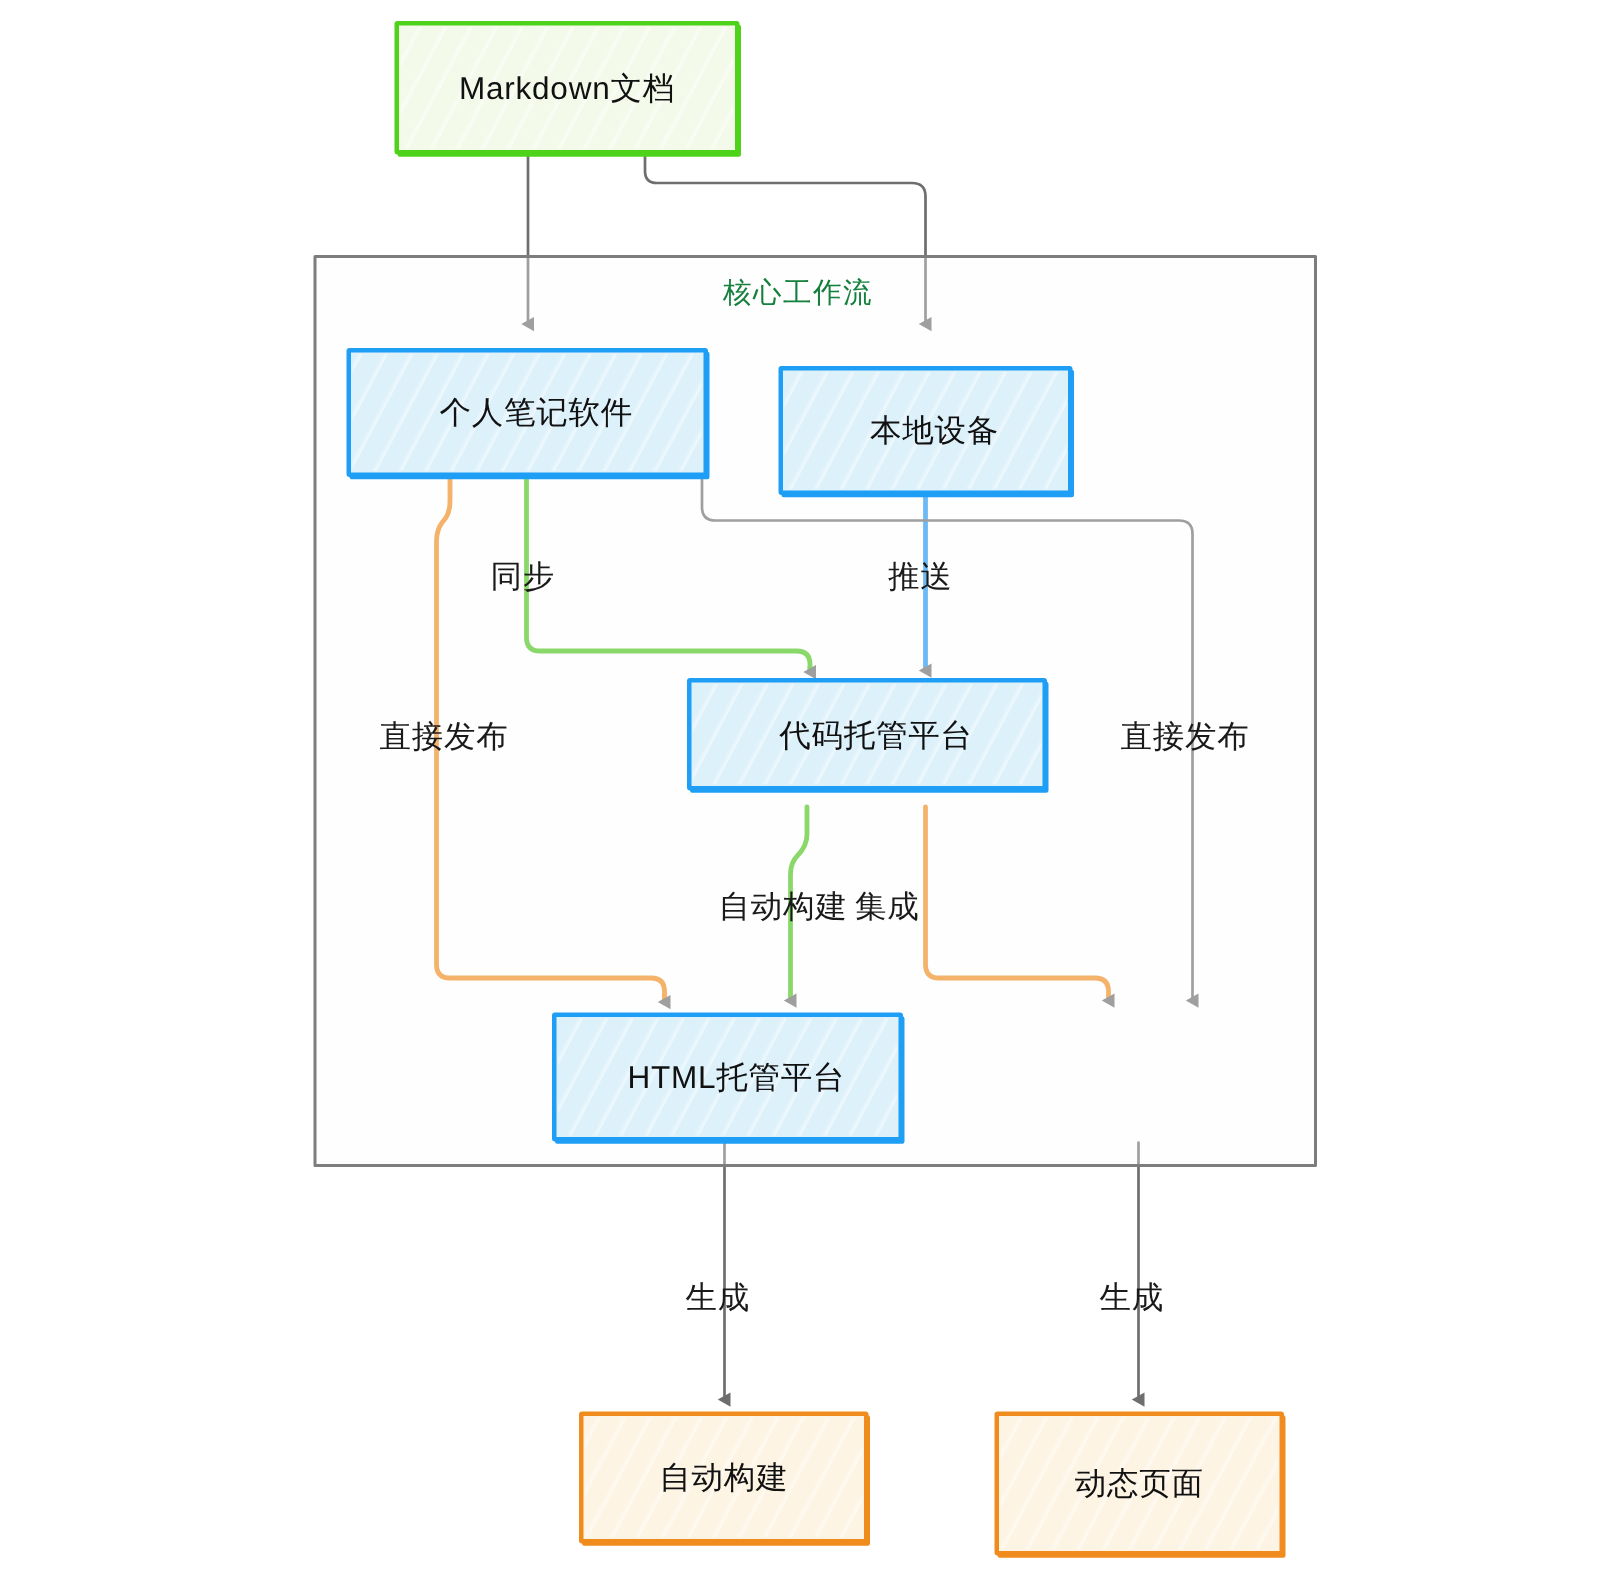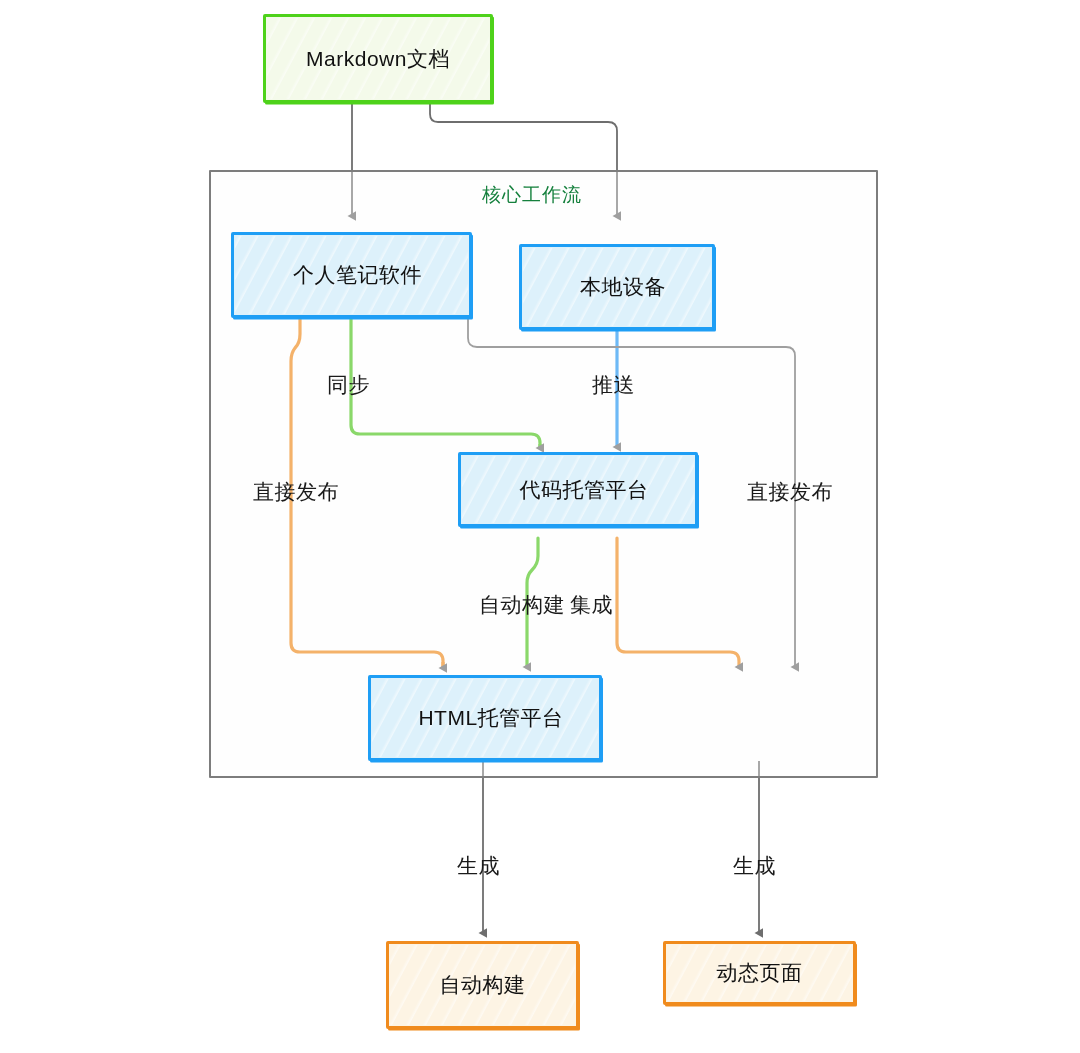--- a/index.html
+++ b/index.html
@@ -165,21 +165,21 @@
 
   <div class="node node-blue" style="left:354px; top:675px; width:234px; height:86px;margin-left:14px;">
     <span class="lbl">HTML托管平台</span>
   </div>
 
 
   <div class="node node-orange" style="left:386px; top:941px; width:193px; height:88px;">
     <span class="lbl">自动构建</span>
   </div>
 
-  <div class="node node-orange" style="left:663px; top:941px; width:193px; height:64px;">
+  <div class="node node-orange" style="left:663px; top:941px; width:193px; height:96px;">
     <span class="lbl">动态页面</span>
   </div>
 
   <div class="edge-label" style="left:327px; top:374px;">同步</div>
 
   <div class="edge-label" style="left:592px; top:374px;">推送</div>
 
   <div class="edge-label" style="left:253px; top:481px;">直接发布</div>
 
   <div class="edge-label" style="left:747px; top:481px;">直接发布</div>

